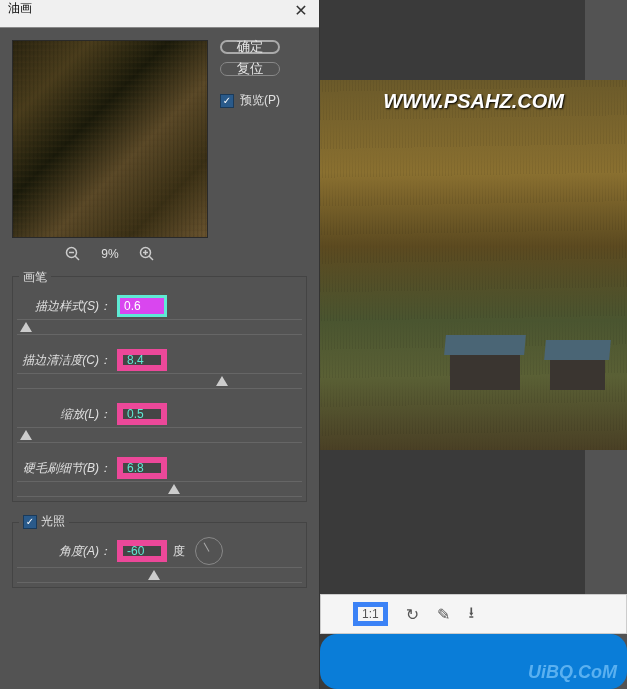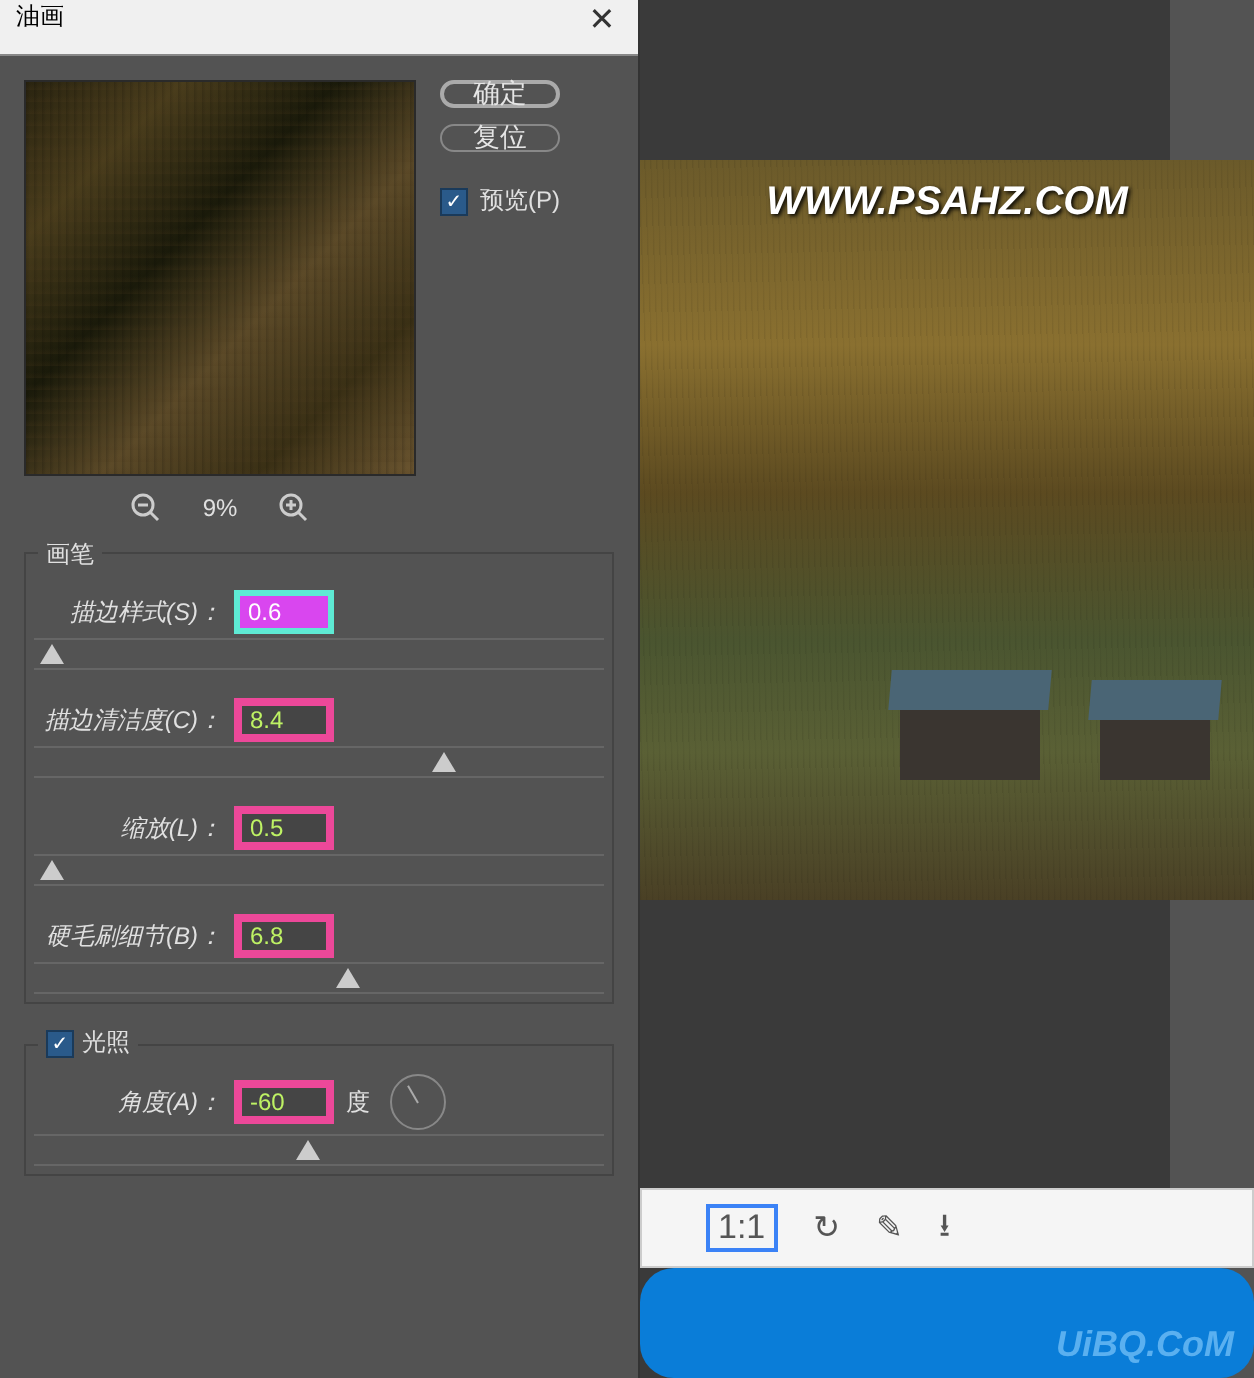--- a/index.html
+++ b/index.html
@@ -138,22 +138,22 @@
     .field-label {
       width: 100px;
       text-align: right;
       padding-right: 6px;
       font-style: italic;
     }
     .field-input {
       width: 50px;
       height: 22px;
       background: #454545;
-      border: 4px solid #ec4899;
-      color: #bef264;
+      border: 6px solid #ec4899;
+      color: #5eead4;
       padding: 0 4px;
       font-size: 12px;
     }
     .field-input.selected {
       background: #d946ef;
       color: #fff;
       border: 3px solid #5eead4;
     }
     .field-unit { margin-left: 6px; }
     .angle-dial {
@@ -288,21 +288,21 @@
       </div>
     <div class="house house2">
         <div class="roof"></div>
       </div>
     <div class="watermark">WWW.PSAHZ.COM</div>
   </div>
 </div>
 
 <div class="toolbar-bottom">
   <span>�⵮</span>
-  <span style="border:2px solid #3b82f6;padding:0 4px;font-size:17px;">1:1</span>
+  <span style="border:5px solid #3b82f6;padding:0 4px;font-size:12px;">1:1</span>
   <span>↻</span>
   <span>✎</span>
   <span>⭳</span>
 </div>
 
 <div class="taskbar">
   <div class="uibq">UiBQ.CoM</div>
 </div>
 
 <div class="dialog">

